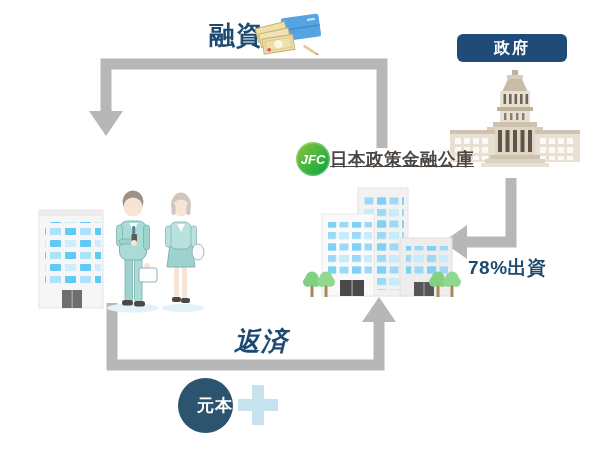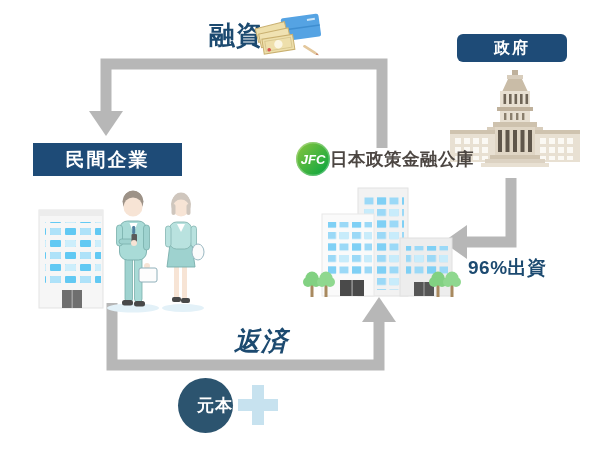--- a/index.html
+++ b/index.html
@@ -27,21 +27,21 @@
   .navy-box{position:absolute;z-index:3;background:var(--box-navy);color:#ffffff;
     font-weight:bold;display:flex;align-items:center;justify-content:center;letter-spacing:2px;}
   .gov-box{left:457px;top:34px;width:110px;height:28px;font-size:16px;border-radius:6px;}
   .company-box{left:33px;top:143px;width:149px;height:33px;font-size:19px;}
 
   .jfc-row{position:absolute;left:296px;top:142px;z-index:3;display:flex;align-items:center;}
   .jfc-logo{width:34px;height:34px;border-radius:50%;
     background:linear-gradient(135deg,var(--jfc-green-1),var(--jfc-green-2));
     color:#fff;font-weight:bold;font-style:italic;font-size:13px;
     display:flex;align-items:center;justify-content:center;box-shadow:inset 0 0 0 1.5px rgba(255,255,255,0.25);}
-  .jfc-name{color:var(--jfc-text-gray);font-weight:bold;font-size:17.5px;letter-spacing:0.5px;}
+  .jfc-name{color:var(--jfc-text-gray);font-weight:bold;font-size:17.5px;letter-spacing:0.5px;text-decoration:underline;}
 
   .pill-circle{position:absolute;z-index:3;width:55px;height:55px;border-radius:50%;
     background:var(--circle-navy);color:#fff;font-weight:bold;font-size:17px;
     display:flex;align-items:center;justify-content:flex-end;letter-spacing:1px;}
   .principal-circle{left:178px;top:378px;}
   .interest-circle{left:283px;top:378px;}
 
   .plus-icon{position:absolute;left:238px;top:385px;width:40px;height:40px;z-index:2;}
   .plus-icon::before{content:"";position:absolute;left:0;top:14px;width:40px;height:12px;background:var(--plus-blue);}
   .plus-icon::after{content:"";position:absolute;left:14px;top:0;width:12px;height:40px;background:var(--plus-blue);}
@@ -66,21 +66,21 @@
       <polygon points="362,322 396,322 379,297" fill="var(--arrow-gray)"></polygon>
     </g>
     <g>
       <path d="M511,178 L511,242 L466,242" fill="none" stroke="var(--arrow-gray)" stroke-width="11"></path>
       <polygon points="467,225 467,259 443,242" fill="var(--arrow-gray)"></polygon>
     </g>
   </svg>
 
   <div class="flow-label big abs" style="left:209px;top:18px;">融資</div>
   <div class="flow-label big abs" style="left:234px;top:324px;font-style:italic;">返済</div>
-  <div class="flow-label mid abs" style="left:468px;top:255px;">96%出資</div>
+  <div class="flow-label mid abs" style="left:468px;top:255px;">78%出資</div>
 
   <svg class="abs icon-money" width="72" height="50" viewBox="0 0 72 50">
     <g transform="rotate(-8 48 16)">
       <rect x="30" y="4" width="38" height="23" rx="2.5" fill="#55a3e3"></rect>
       <rect x="30" y="15" width="38" height="1.6" fill="#3f8ed0"></rect>
       <rect x="56" y="8" width="8" height="2" fill="#cfe6f7"></rect>
     </g>
     <g transform="rotate(-14 20 22)">
       <rect x="5" y="13" width="30" height="14" fill="#eedfab" stroke="#c9b070" stroke-width="1"></rect>
     </g>
@@ -156,23 +156,20 @@
     <rect x="50" y="60" width="4" height="22" fill="#5f564a"></rect>
     <rect x="57.5" y="60" width="4" height="22" fill="#5f564a"></rect>
     <rect x="65" y="60" width="4" height="22" fill="#5f564a"></rect>
     <rect x="72.5" y="60" width="4" height="22" fill="#5f564a"></rect>
     <rect x="80" y="60" width="4" height="22" fill="#5f564a"></rect>
     <rect x="42" y="85" width="50" height="4" fill="#cfc3af"></rect>
     <rect x="37" y="89" width="60" height="4" fill="#dcd2c2"></rect>
     <rect x="33" y="93" width="68" height="4" fill="#e8e0d2"></rect>
   </svg>
 
-  <div class="navy-box company-box">
-    <span>民間企業</span>
-  </div>
 
   <svg class="abs icon-company" width="180" height="135" viewBox="0 0 180 135">
     <defs>
       <pattern id="cw" width="15" height="12" patternUnits="userSpaceOnUse">
         <rect width="11" height="7" rx="1" fill="#62c9f3"></rect>
       </pattern>
       <pattern id="cw2" width="30" height="24" patternUnits="userSpaceOnUse">
         <rect x="15" width="11" height="7" rx="1" fill="#aee2f9"></rect>
         <rect y="12" width="11" height="7" rx="1" fill="#cdeefb"></rect>
       </pattern>

